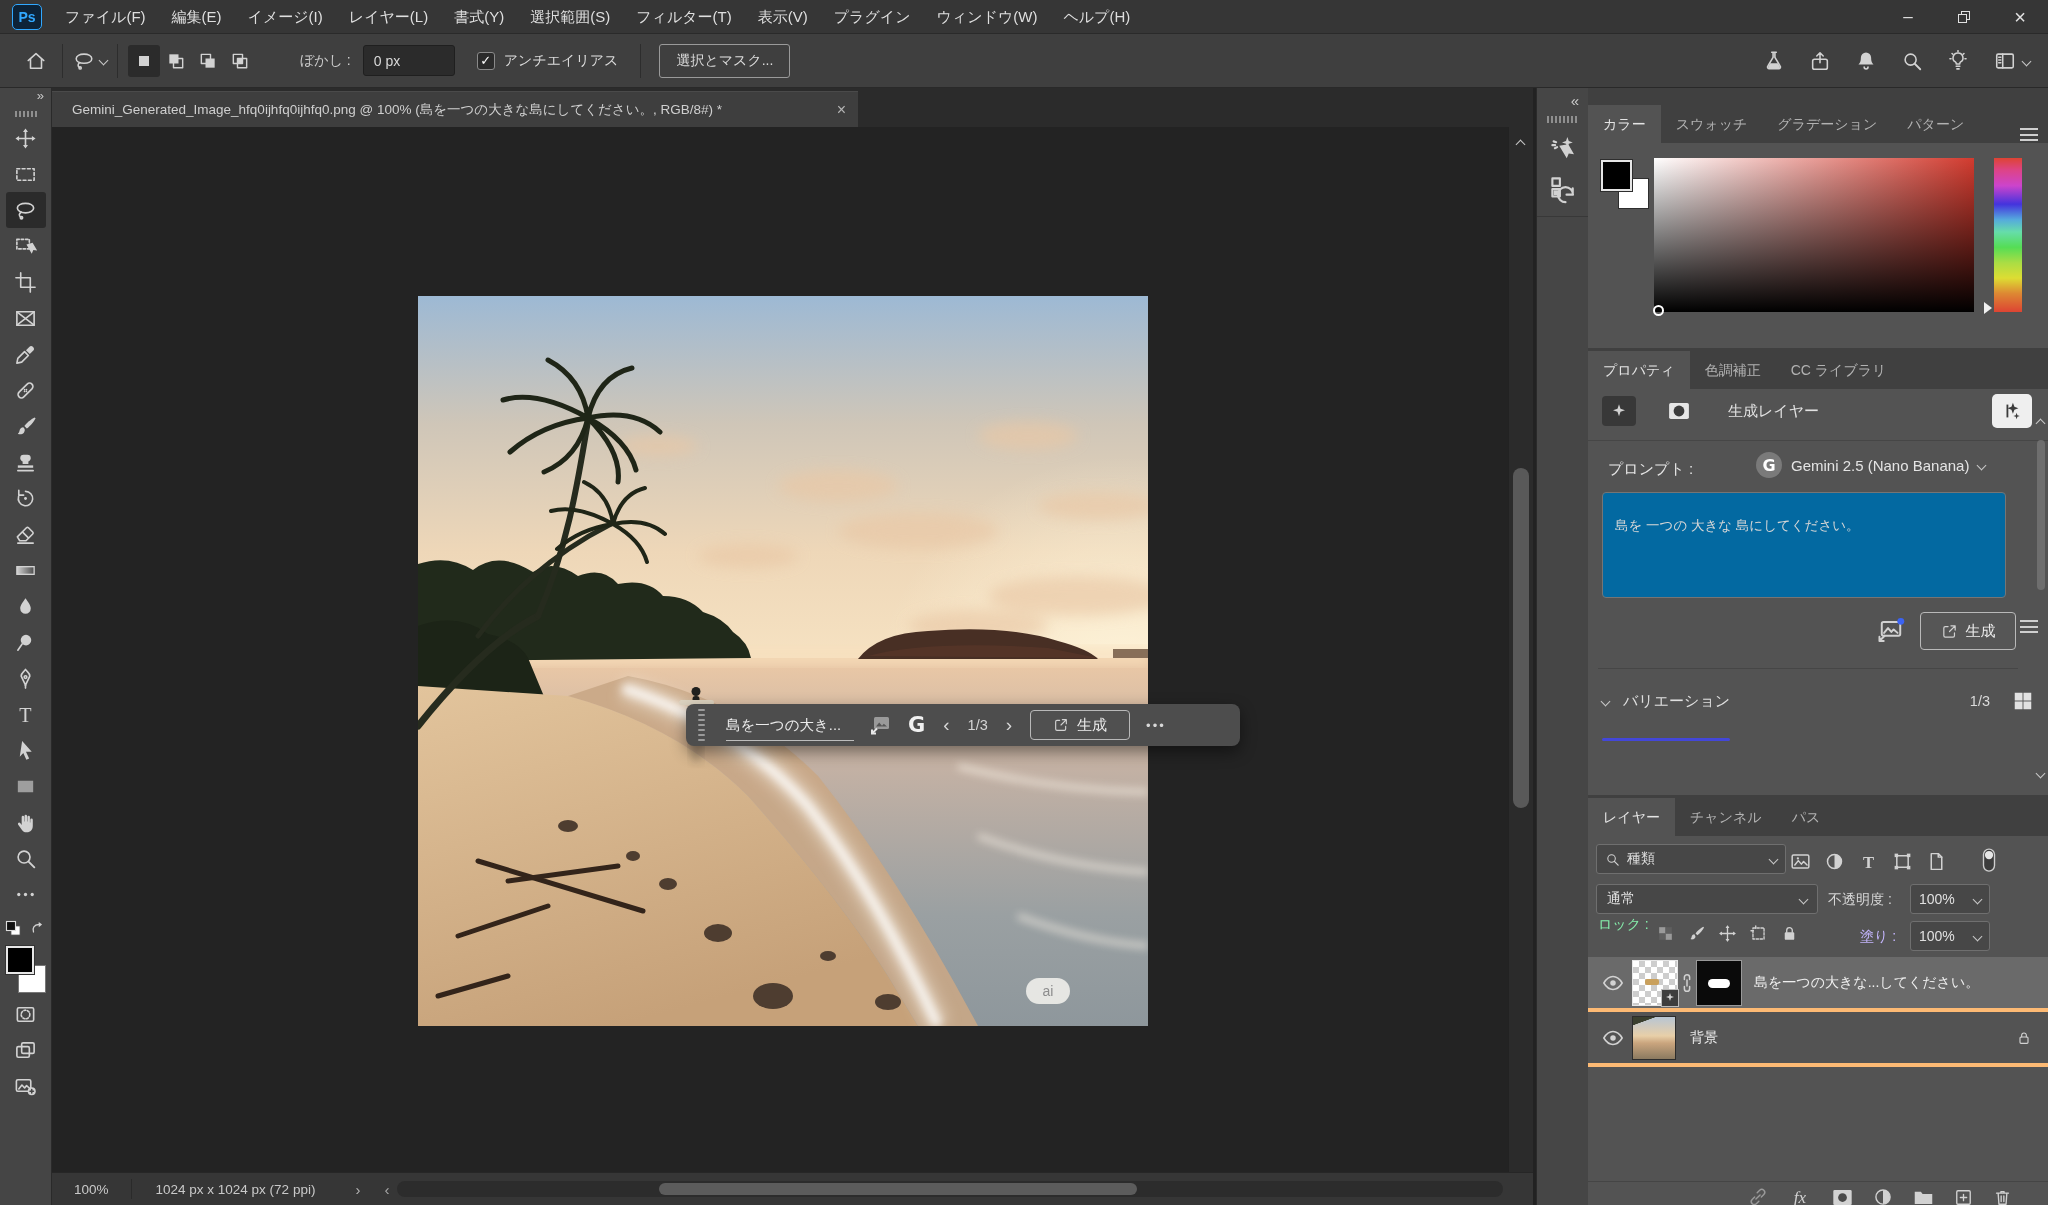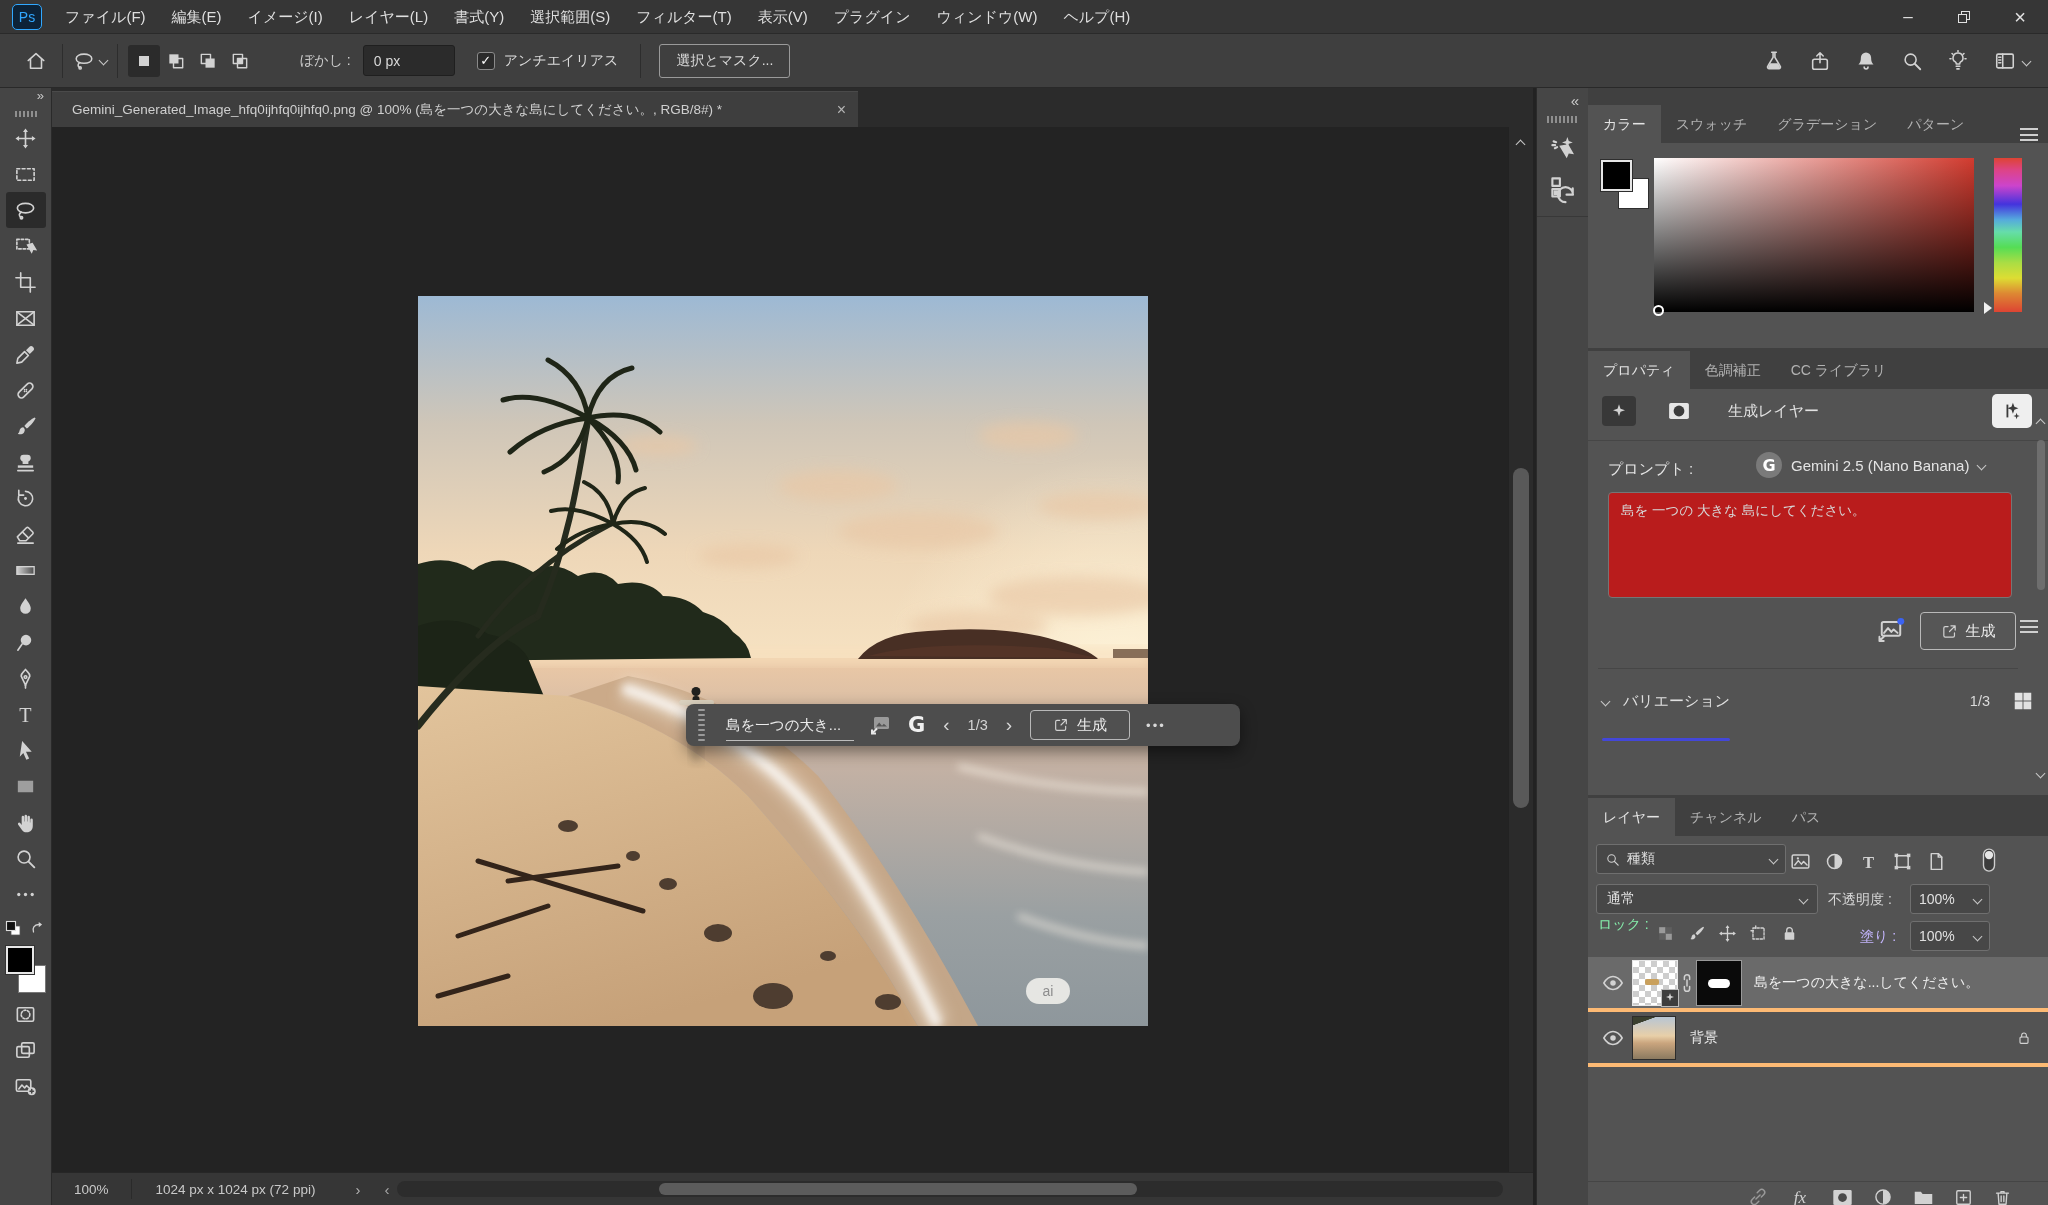--- a/index.html
+++ b/index.html
@@ -7,21 +7,21 @@
     font-family:"Liberation Sans",sans-serif;color:#dcdcdc;font-size:14px}
   .abs{position:absolute}
   svg{display:block}
   .ic{stroke:#d2d2d2;fill:none;stroke-width:1.7;stroke-linecap:round;stroke-linejoin:round}
   .fillic{fill:#d2d2d2;stroke:none}
   .row{display:flex;align-items:center}
   
   #titlebar{left:0;top:0;width:2048px;height:34px;background:#363636;border-bottom:1px solid #2a2a2a}
   .mitem{padding:0 13px;line-height:34px;font-size:15px;color:#dfdfdf;cursor:default}
   #psbadge{left:12px;top:4px;width:30px;height:26px;background:#0d2338;border:1.5px solid #31a8ff;
-    border-radius:5px;color:#31a8ff;font-weight:normal;font-size:14px;display:flex;align-items:center;justify-content:center}
+    border-radius:5px;color:#31a8ff;font-weight:bold;font-size:14px;display:flex;align-items:center;justify-content:center}
   .winbtn{width:56px;height:34px;display:flex;align-items:center;justify-content:center;color:#e2e2e2;font-size:17px}
   #optionsbar{left:0;top:34px;width:2048px;height:54px;background:#3f3f3f;border-bottom:1px solid #292929}
   .osep{width:1px;height:34px;background:#2d2d2d;margin:0 10px}
   .obtn{width:32px;height:32px;display:flex;align-items:center;justify-content:center;border-radius:3px}
   .obtn.sel{background:#2b2b2b}
   .field{background:#2b2b2b;border:1px solid #1f1f1f;border-radius:3px;color:#d8d8d8;
     display:flex;align-items:center;padding:7px 10px}
   
   #tabstrip{left:52px;top:88px;width:1481px;height:39px;background:#2b2b2b}
   #doctab{left:52px;top:91px;width:806px;height:36px;background:#3e3e3e;display:flex;align-items:center;
@@ -387,22 +387,22 @@
       </svg>
   </div>
   <div class="abs" style="left:0;top:352px;width:460px;border-top:1px solid #464646"></div>
   <span class="abs" style="left:20px;top:372px;font-size:15px;color:#e5e5e5">プロンプト :</span>
   <div class="abs row" style="left:168px;top:364px;gap:9px">
     <span style="width:26px;height:26px;border-radius:50%;background:#7a7a7a;color:#fff;font-weight:bold;font-size:16px;
           display:flex;align-items:center;justify-content:center;font-family:'DejaVu Sans',sans-serif">G</span>
     <span style="font-size:15px;color:#e4e4e4">Gemini 2.5 (Nano Banana)</span>
     <span class="chev down"></span>
   </div>
-  <div class="abs" style="left:20px;top:404px;width:404px;height:106px;background:#b91c1c;border:1px solid #757575;border-radius:4px;
-       padding:8px 12px;font-size:13.5px;color:#d6d6d6;line-height:1.45">島を 一つの 大きな 島にしてください。</div>
+  <div class="abs" style="left:14px;top:404px;width:404px;height:106px;background:#0369a1;border:1px solid #757575;border-radius:4px;
+       padding:23px 12px;font-size:13.5px;color:#d6d6d6;line-height:1.45">島を 一つの 大きな 島にしてください。</div>
   <div class="abs" style="left:288px;top:528px">
     <svg width="30" height="28" viewBox="0 0 26 24">
       <rect x="5" y="5" width="16" height="12" rx="1.5" class="ic" stroke="#9a9a9a"></rect>
       <path d="M7 14.5l3.4-4.2 2.9 3.4 2-2.2 3.4 3" class="ic" stroke="#9a9a9a"></path>
       <path d="M3 21.5l4.5-4.5M3 17.8v3.7h3.7" class="ic" stroke="#9a9a9a"></path>
       <circle cx="21.5" cy="4.5" r="3" fill="#3b63f3"></circle>
       </svg>
   </div>
   <div class="genbtn abs" style="left:332px;top:524px;width:96px;height:38px">
     <svg width="17" height="17" viewBox="0 0 24 24" class="ic">

